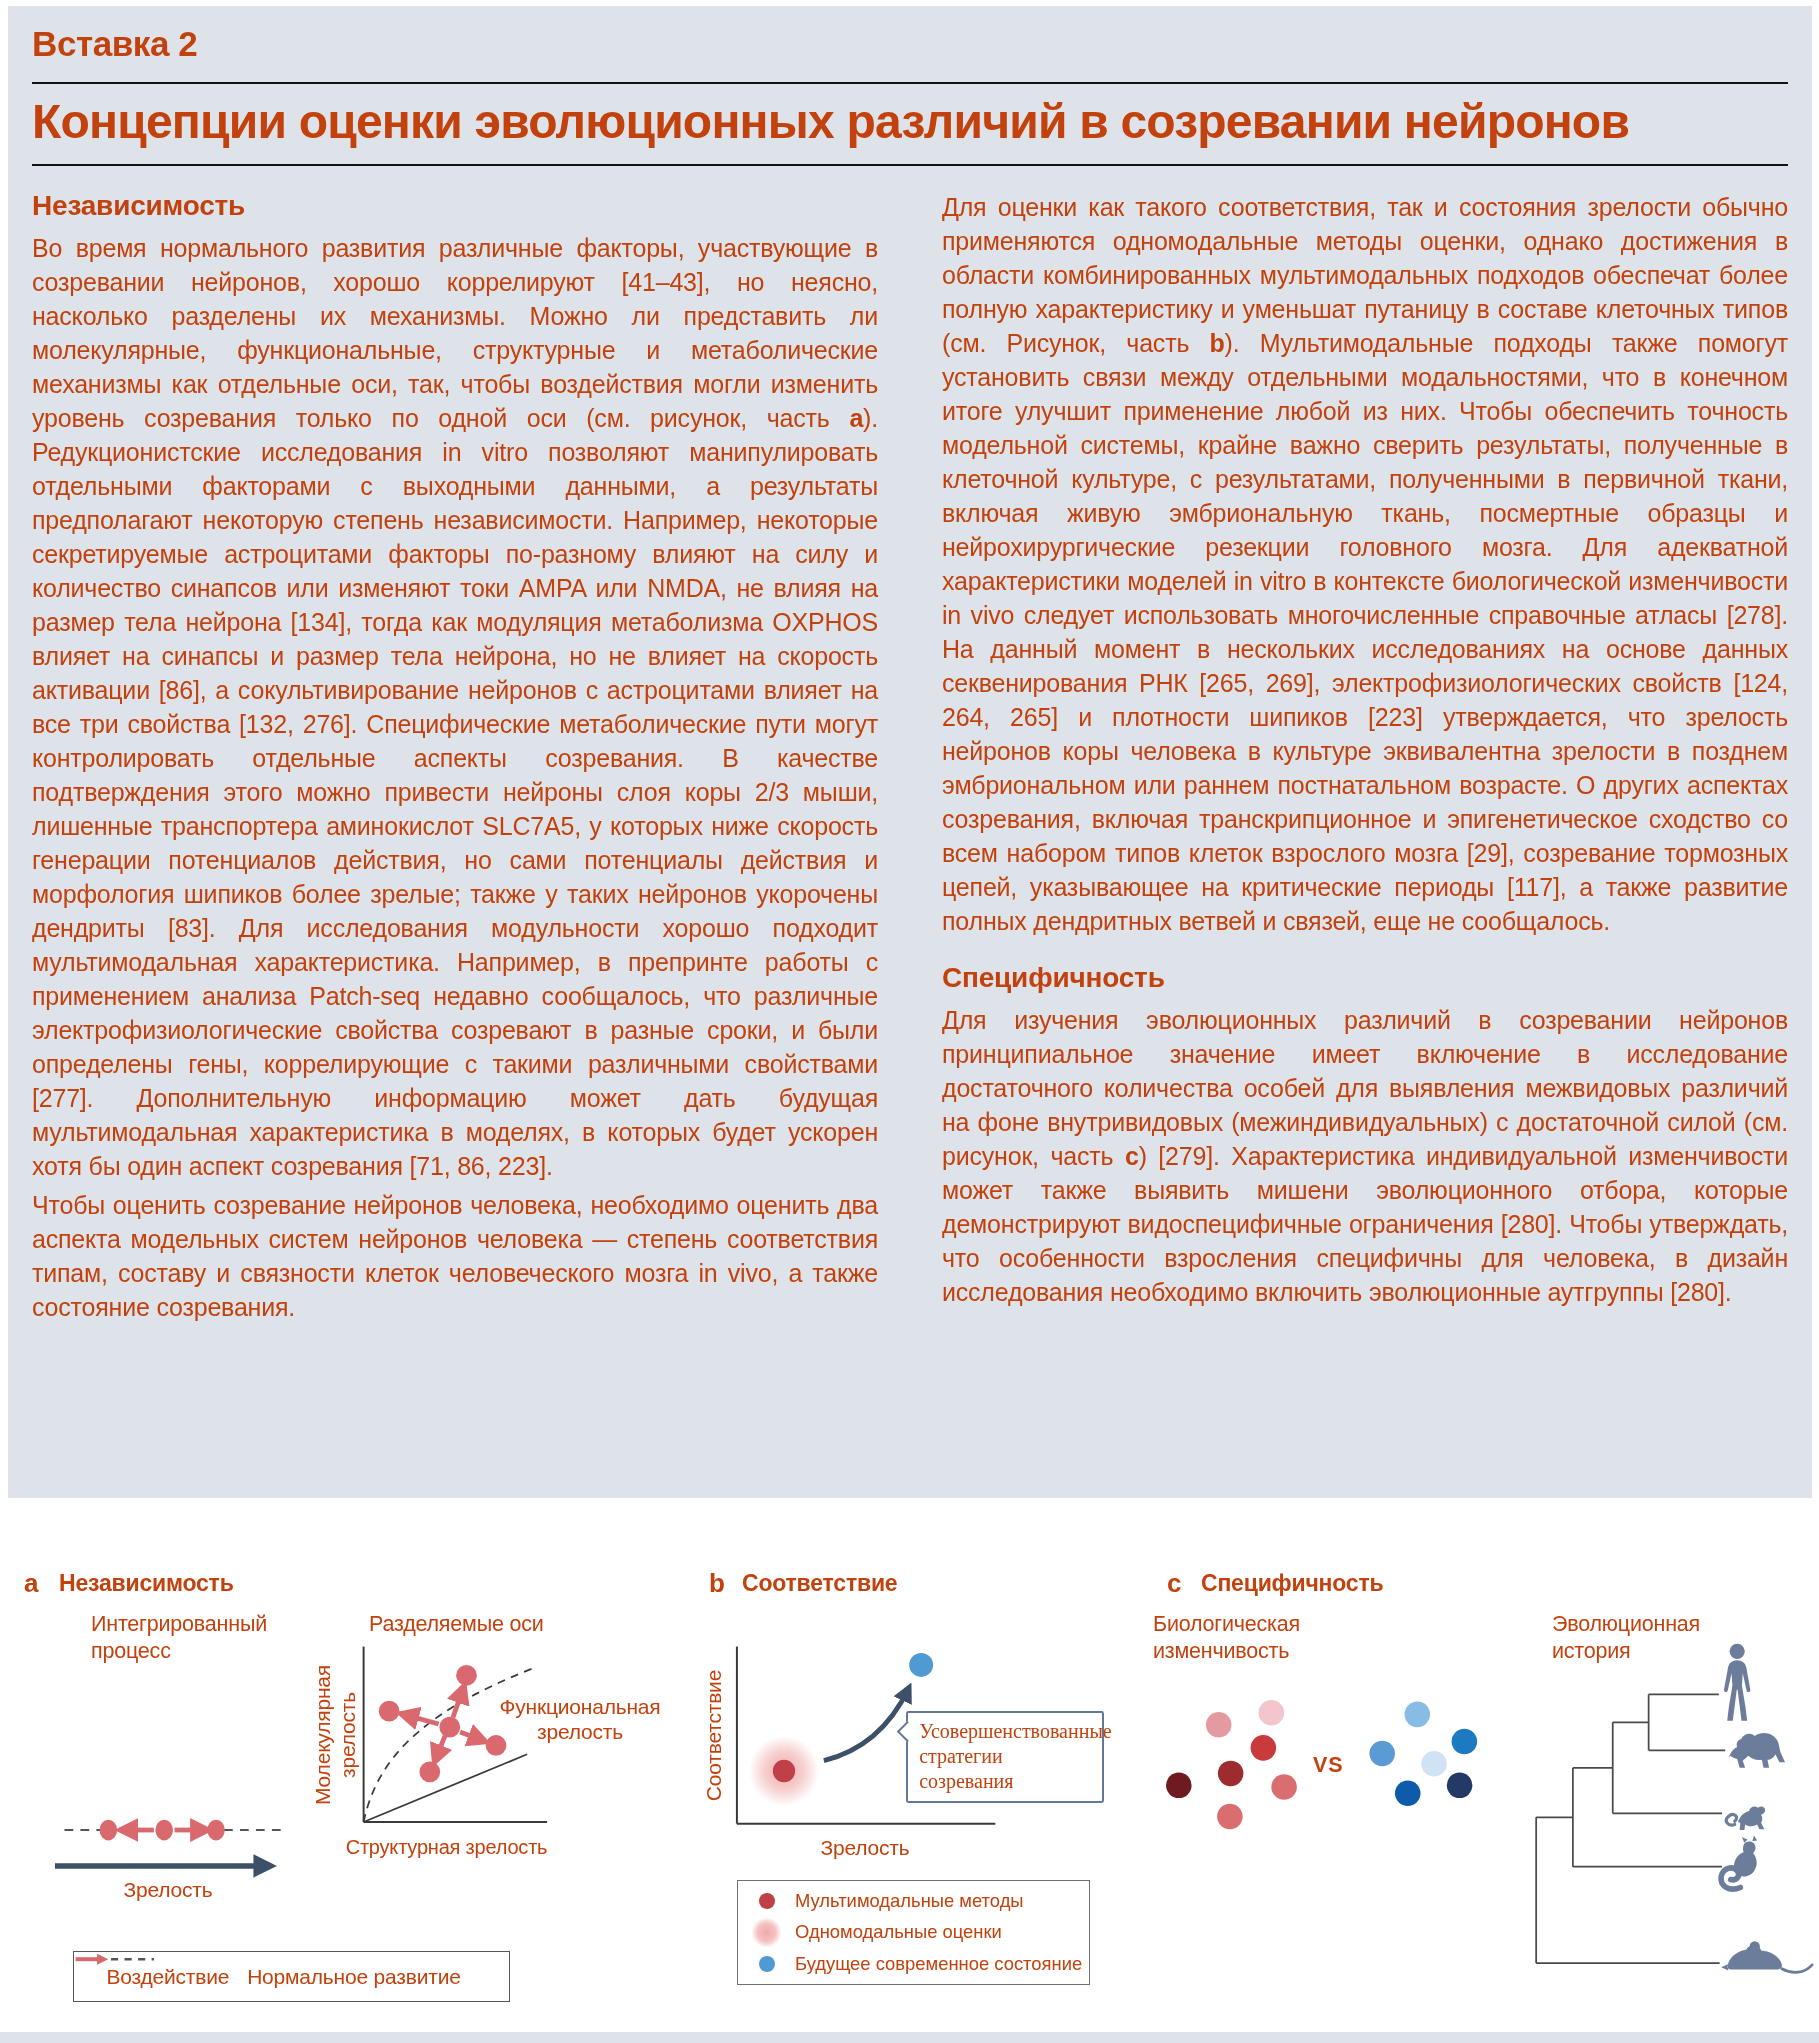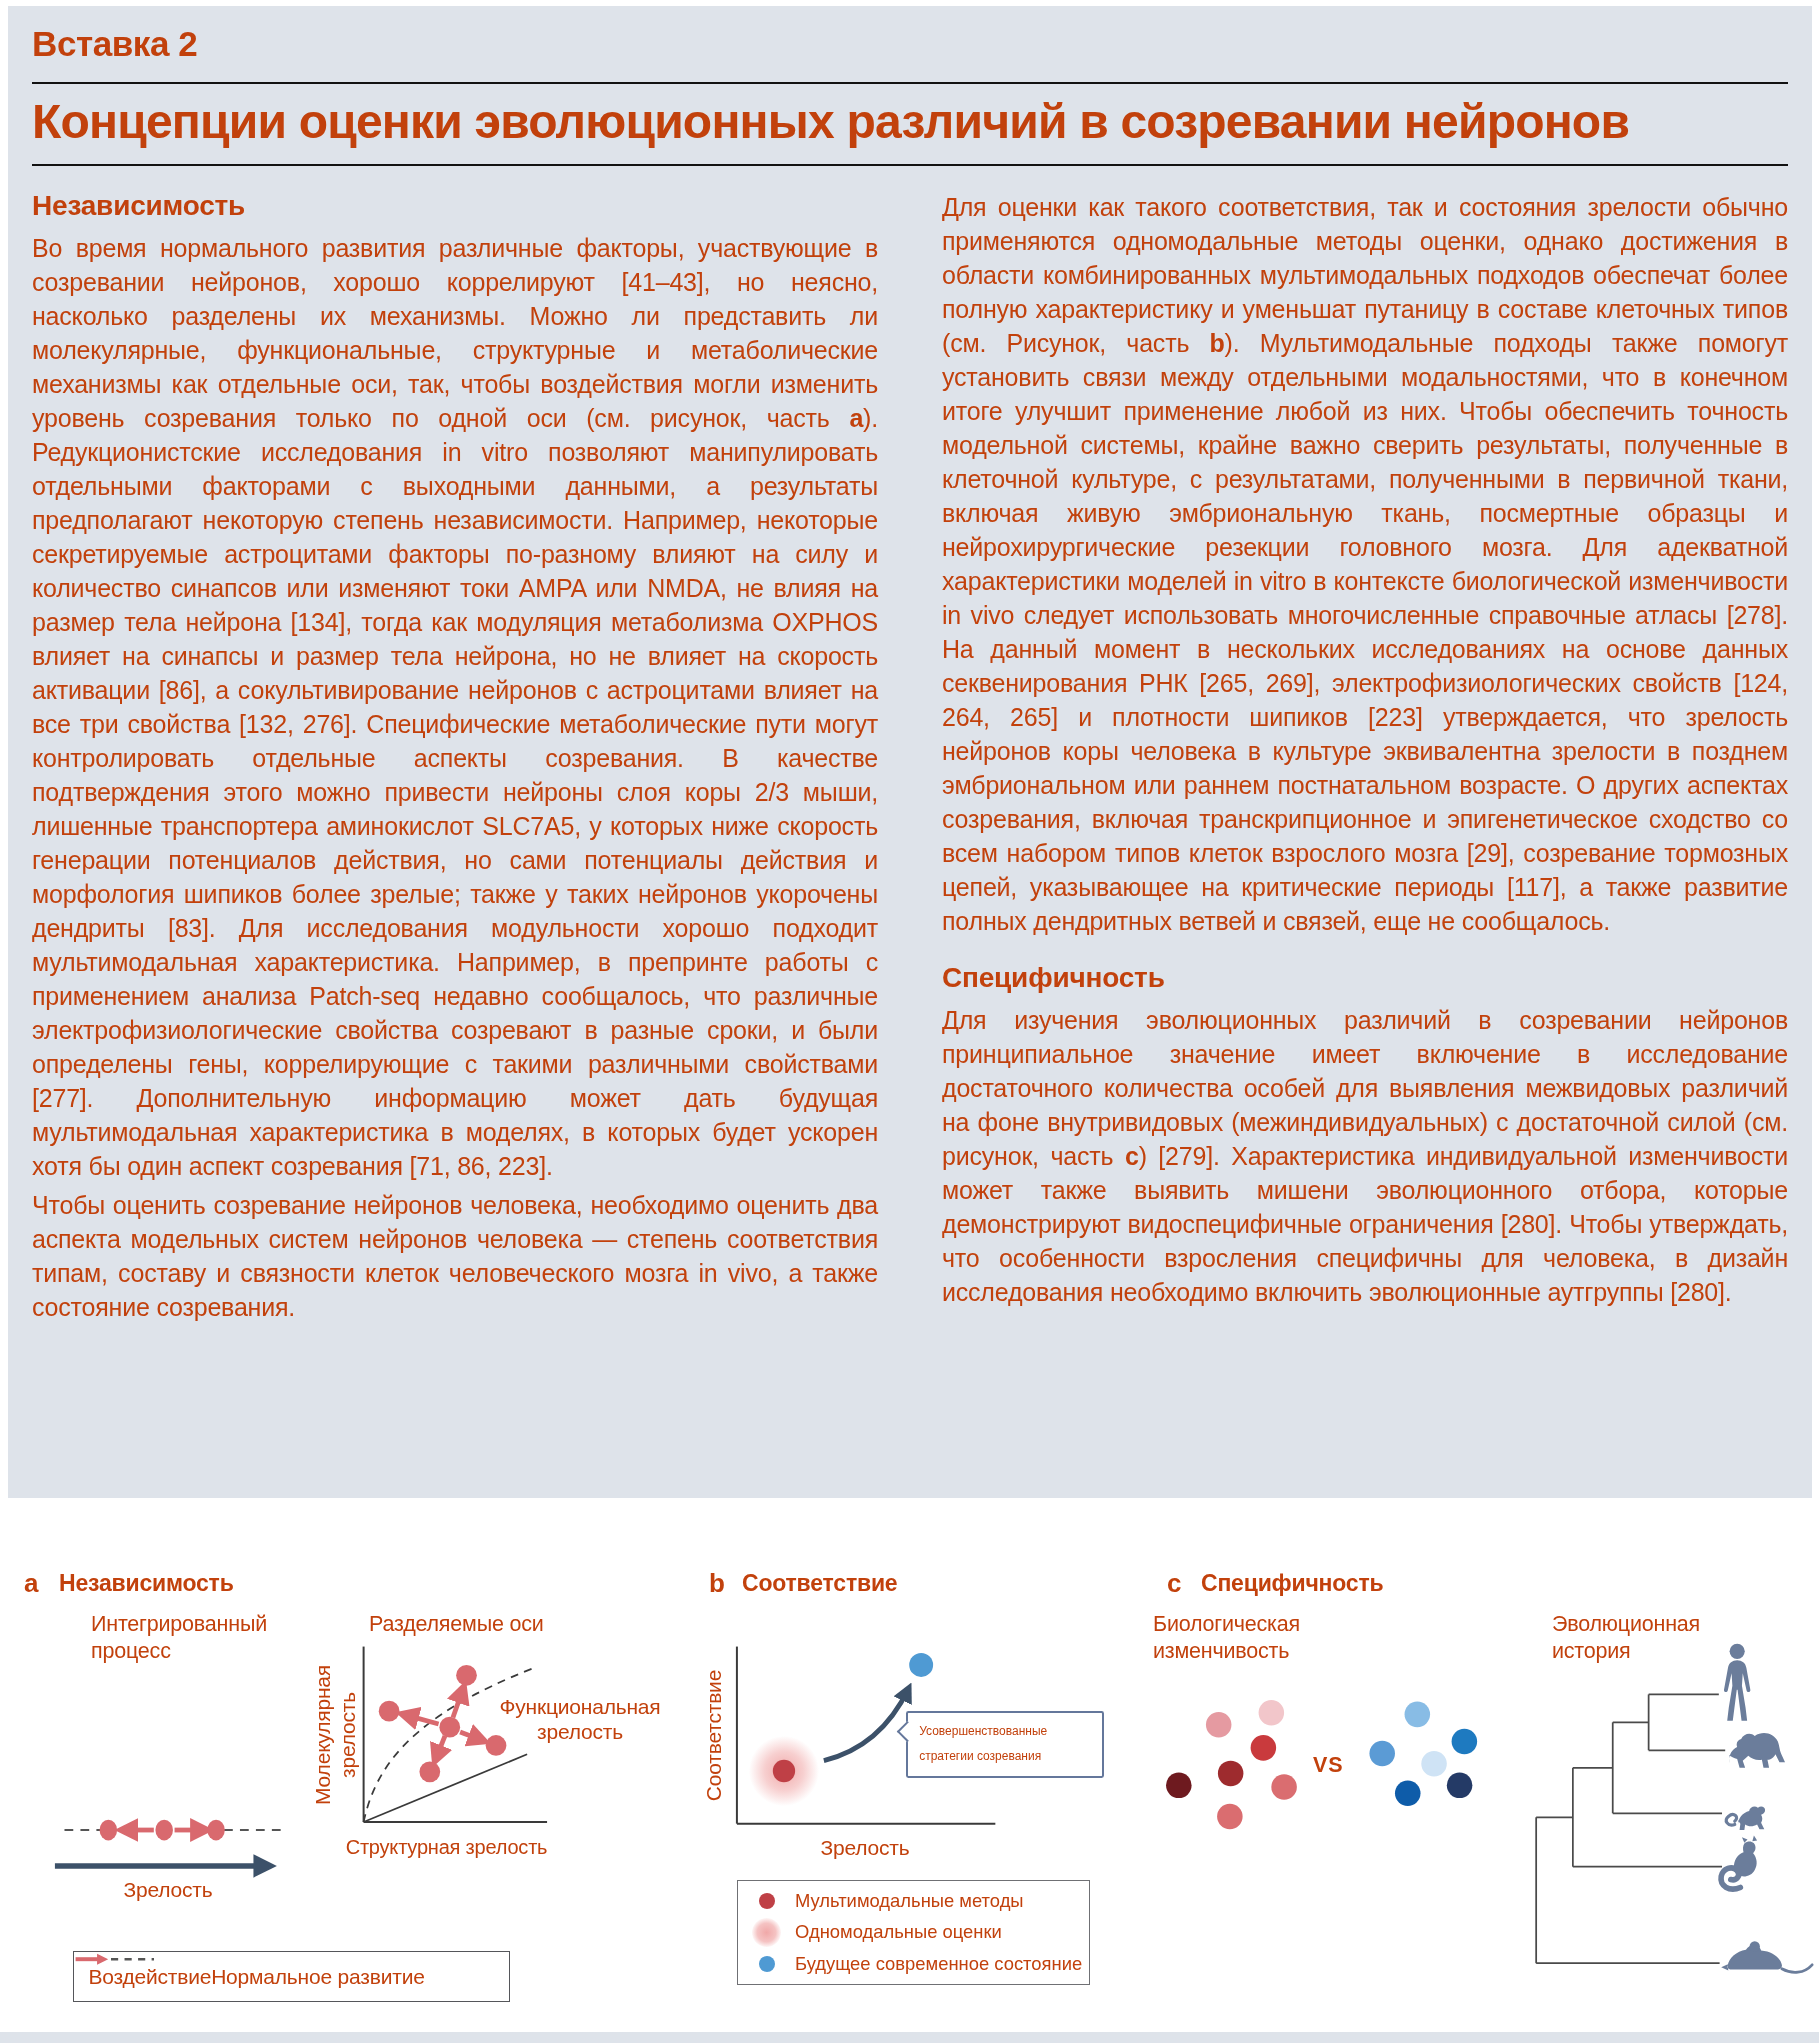--- a/index.html
+++ b/index.html
@@ -24,29 +24,29 @@
   .figure svg{position:absolute;left:0;top:0;}
   .fletter{position:absolute;font-size:26px;font-weight:700;}
   .fheader{position:absolute;font-size:23px;font-weight:700;letter-spacing:-0.2px;}
   .flabel{position:absolute;font-size:21.5px;line-height:27px;letter-spacing:-0.2px;}
   .axlabel{position:absolute;font-size:21px;line-height:25px;text-align:center;letter-spacing:-0.2px;}
   .rot{transform:rotate(-90deg);transform-origin:center;}
   .vs{position:absolute;font-size:21.5px;font-weight:600;letter-spacing:0.8px;}
   
   .callout{position:absolute;left:906px;top:212px;width:198px;box-sizing:border-box;
            background:#fff;border:2.4px solid #64779b;border-radius:2.4px;
-           padding:5.6px 8px 7.2px 11.2px;font-size:12px;line-height:25px;}
+           padding:5.6px 8px 7.2px 11.2px;font-size:20px;line-height:25px;font-family:Liberation Serif, serif;}
   .callout:before{content:"";position:absolute;left:-8px;top:11.2px;width:12.8px;height:12.8px;
            background:#fff;border-left:2.4px solid #64779b;border-bottom:2.4px solid #64779b;
            transform:rotate(45deg);}
   
   .legendA{position:absolute;left:73px;top:452px;width:437px;height:51px;box-sizing:border-box;
            background:#fff;border:1.6px solid #55565a;display:flex;align-items:center;
            padding:0 14.4px;font-size:21px;}
-  .legendA .lab{margin-left:0;letter-spacing:-0.2px;}
+  .legendA .lab{margin-left:18px;letter-spacing:-0.2px;}
   .legendA .ico2{margin-left:37px;}
   .legendB{position:absolute;left:737px;top:381px;width:353px;height:105px;box-sizing:border-box;
            background:#fff;border:1.6px solid #6f7074;display:flex;flex-direction:column;
            justify-content:space-around;padding:6.4px 0;font-size:18.4px;}
   .lrow{display:flex;align-items:center;}
   .lrow .icocell{width:57px;display:flex;justify-content:center;}
   .dot{border-radius:50%;}
   .dot.red{width:16px;height:16px;background:#bf4046;}
   .dot.blue{width:16px;height:16px;background:#4f9ad3;}
   .glow{width:29px;height:29px;border-radius:50%;

